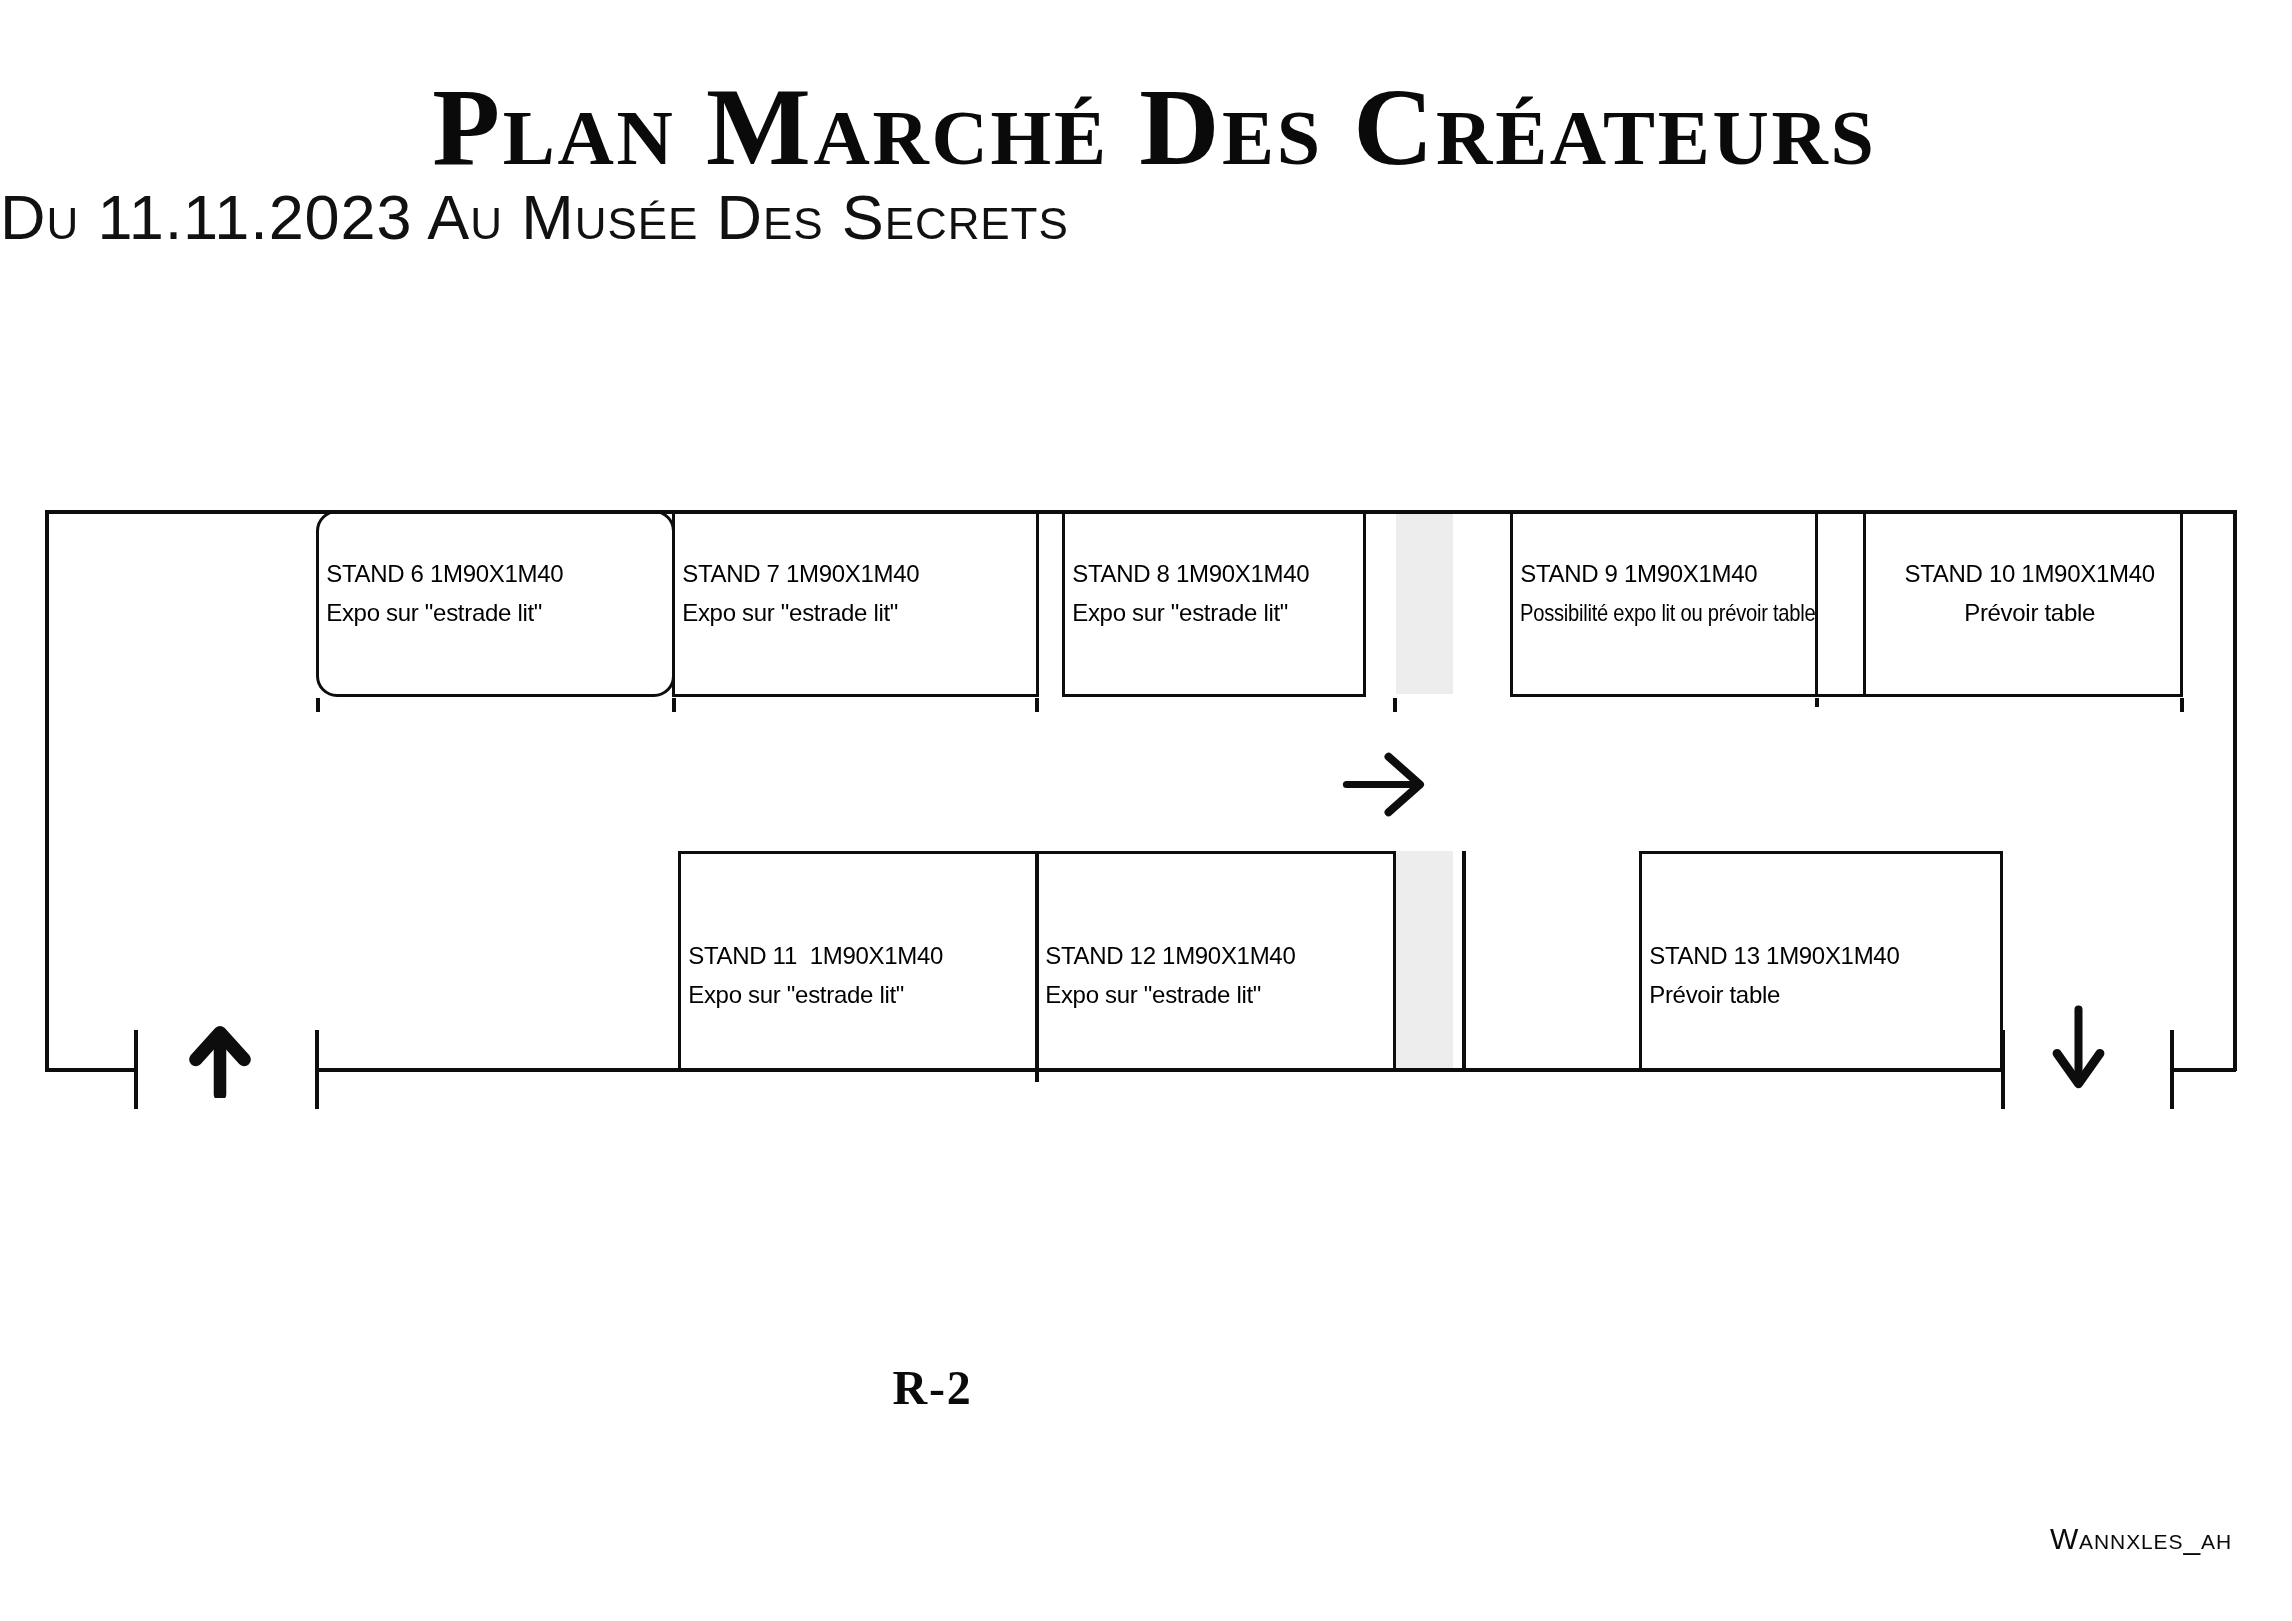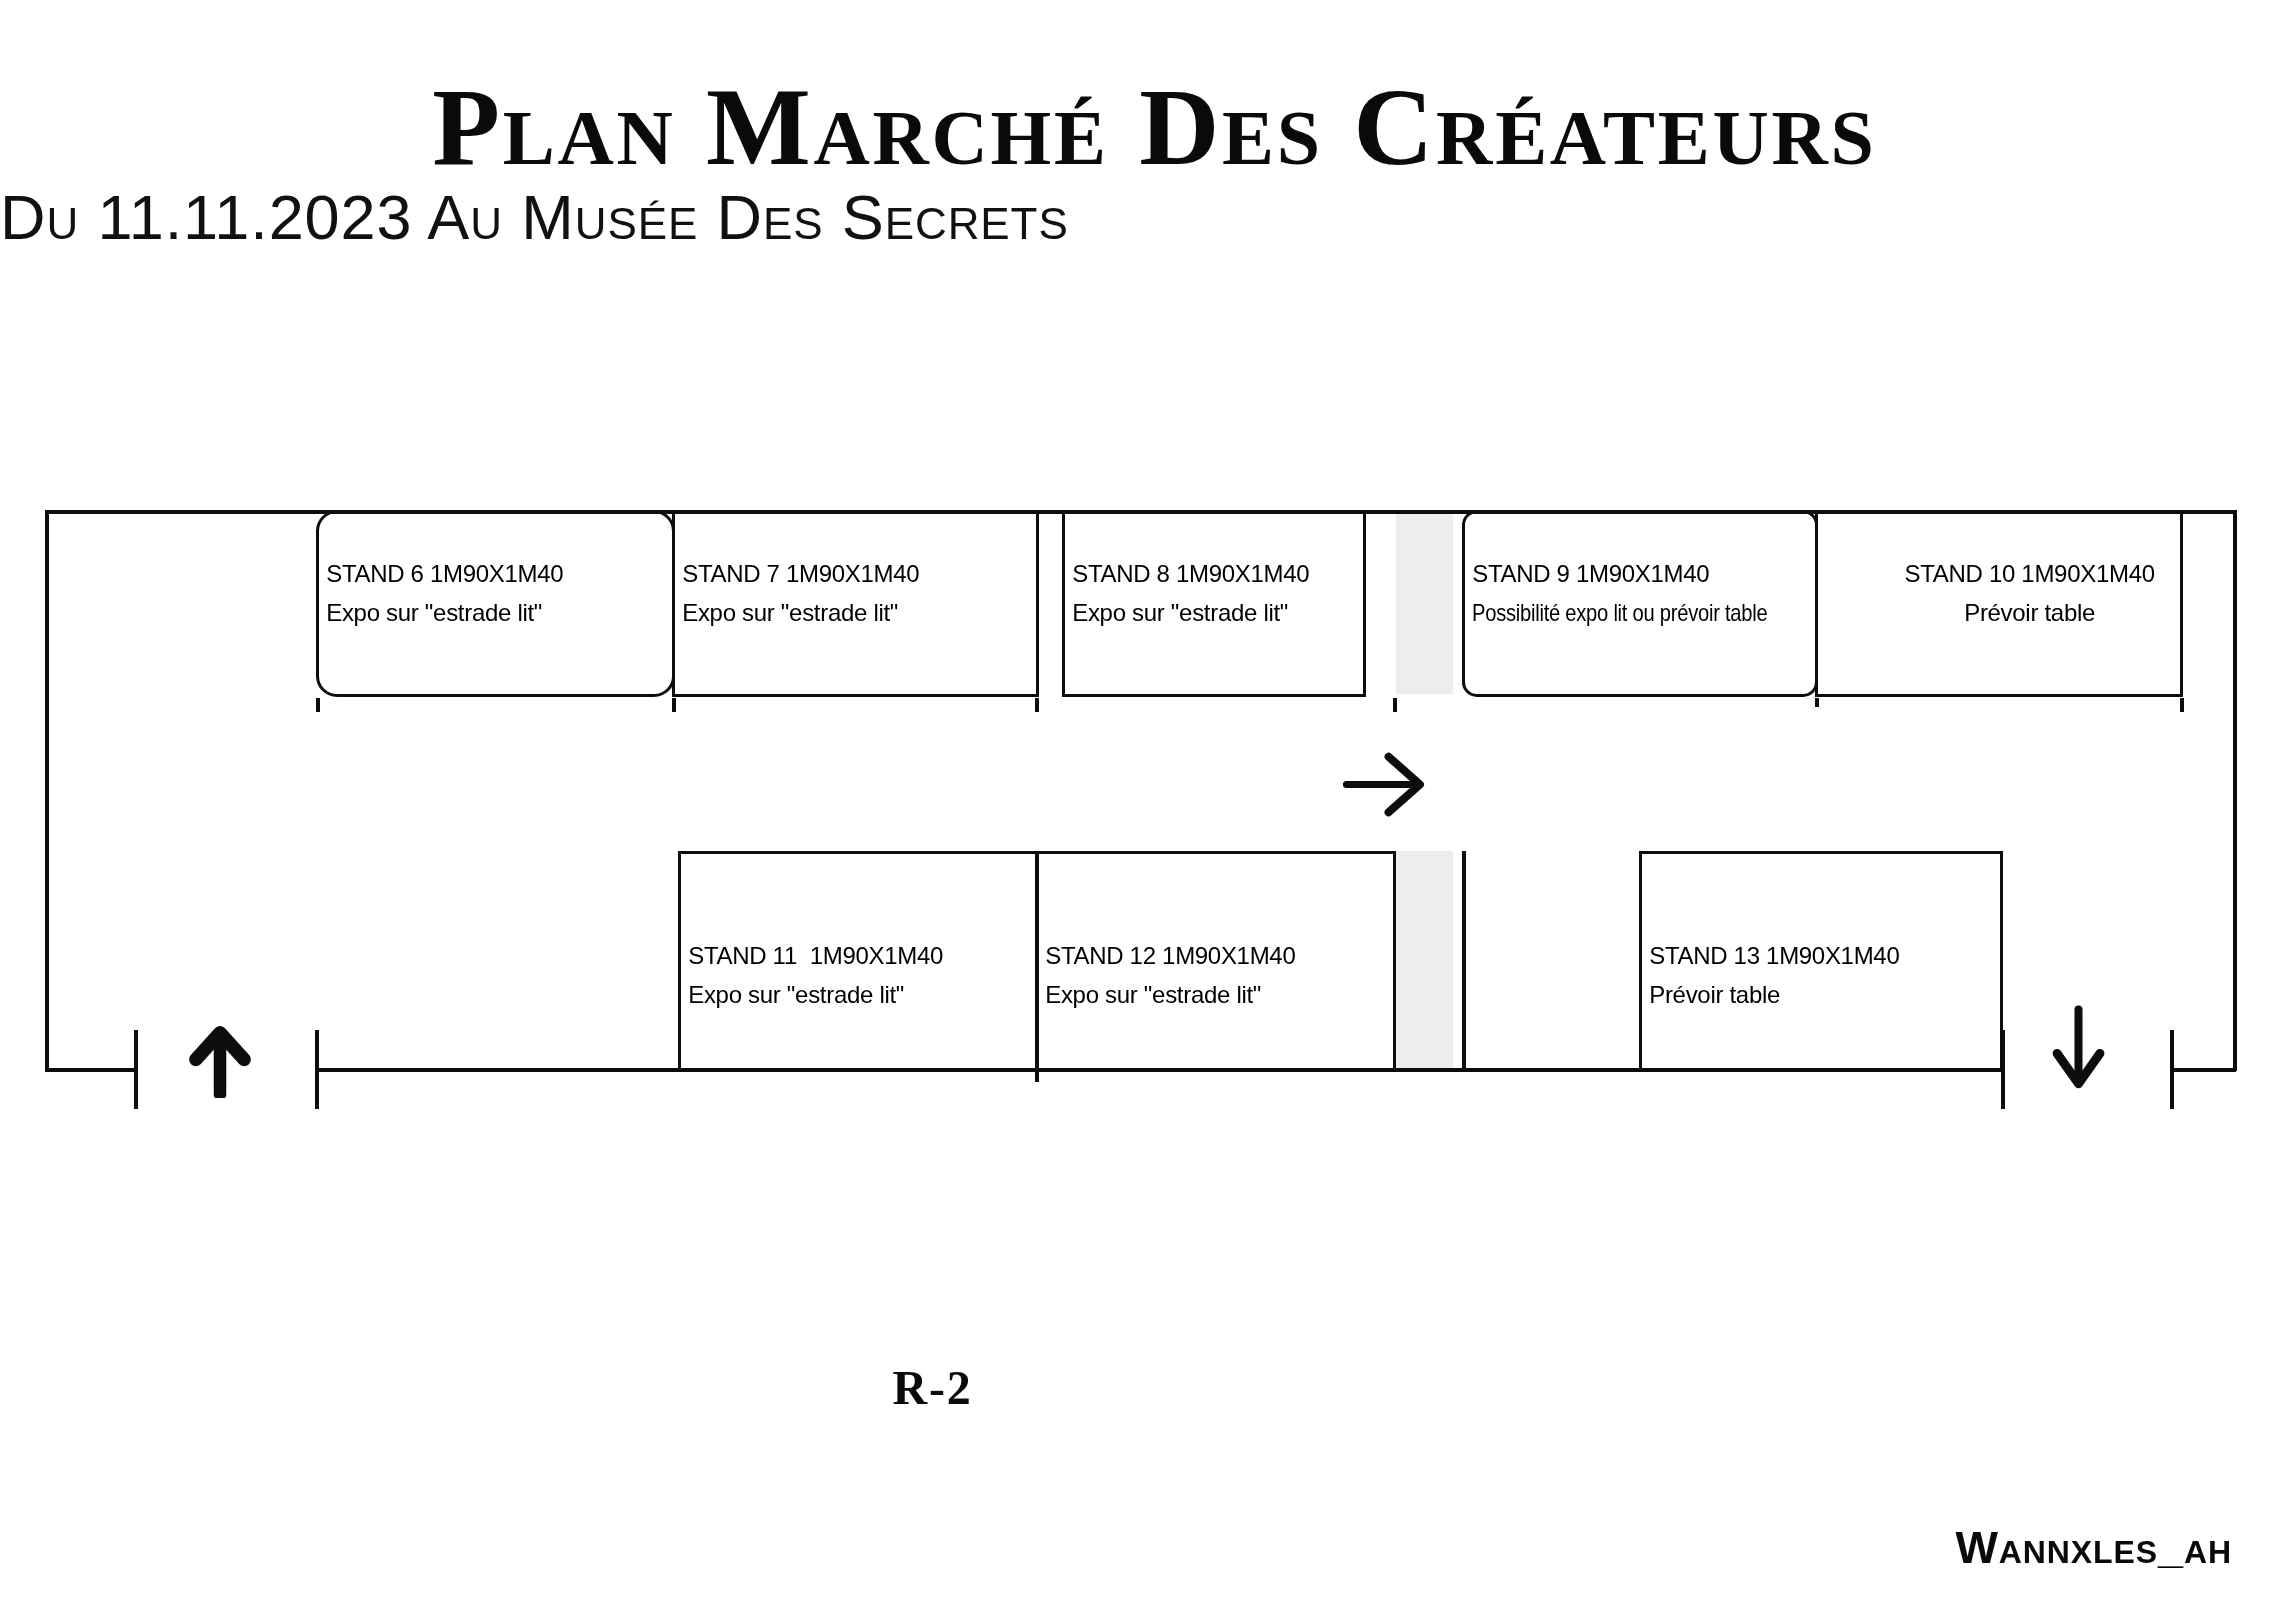--- a/index.html
+++ b/index.html
@@ -76,22 +76,22 @@
     text-align: center;
     font-family: "Liberation Serif", serif;
     font-weight: 700;
     font-size: 48px;
     letter-spacing: 1.8px;
     color: #0a0a0a;
   }
   .watermark {
     position: absolute; right: 61px; top: 1522px;
     font-variant: small-caps;
-    font-weight: 700;
-    font-size: 45px;
+    font-weight: 400;
+    font-size: 30px;
     letter-spacing: 0.9px;
     color: #0a0a0a;
   }
 </style>
 </head>
 <body>
 
 <div class="page-title">Plan Marché Des Créateurs</div>
 <div class="page-subtitle">Du 11.11.2023 Au Musée Des Secrets</div>
 
@@ -134,21 +134,21 @@
       <div class="stand-title">STAND 7 1M90X1M40</div>
       <div class="stand-note">Expo sur "estrade lit"</div>
     </div>
   </div>
   <div class="box row1" style="left:1035px; width:304px;margin-left:27px;">
     <div class="stand-label">
       <div class="stand-title">STAND 8 1M90X1M40</div>
       <div class="stand-note">Expo sur "estrade lit"</div>
     </div>
   </div>
-  <div class="box row1 scale-x" style="left:1462px; width:356px;border-radius:15px;">
+  <div class="box row1 scale-x" style="left:1510px; width:356px;">
     <div class="stand-label">
       <div class="stand-title">STAND 9 1M90X1M40</div>
       <div class="stand-note">Possibilité expo lit ou prévoir table</div>
     </div>
   </div>
   <div class="box row1" style="left:1815px; width:368px;text-align:center;">
     <div class="stand-label">
       <div class="stand-title">STAND 10 1M90X1M40</div>
       <div class="stand-note">Prévoir table</div>
     </div>

